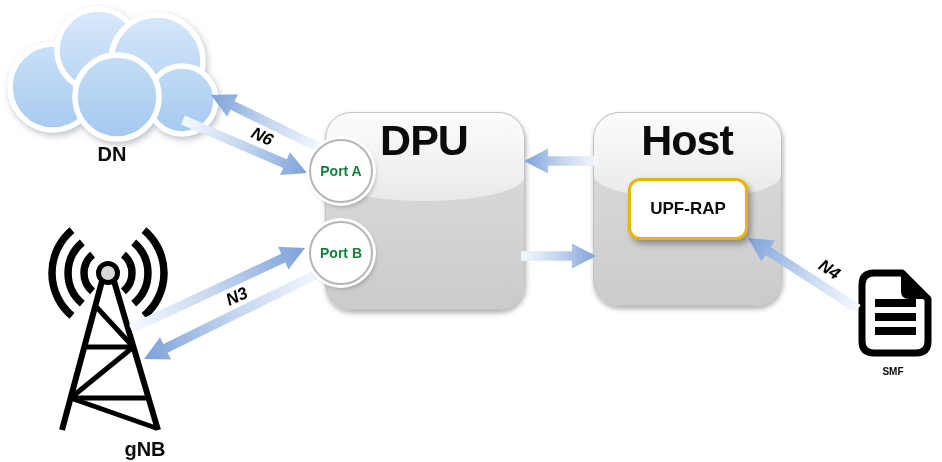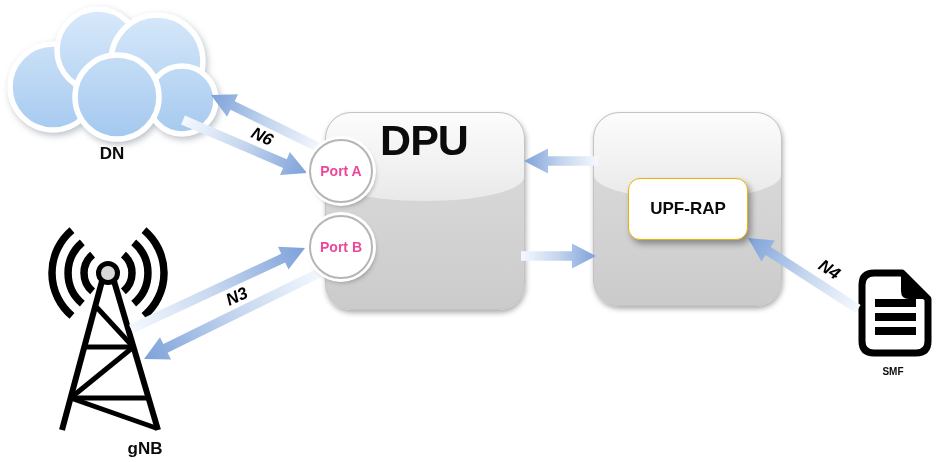--- a/index.html
+++ b/index.html
@@ -20,32 +20,32 @@
   .dpu-box{left:325px;top:112px;width:198px;height:196px;}
   .host-box{left:593px;top:112px;width:187px;height:192px;}
 
   .boxtitle{position:absolute;transform:translate(-50%,-50%);
     font-size:43px;font-weight:700;letter-spacing:-1px;color:#0b0b0b;white-space:nowrap;}
 
   .port{position:absolute;width:64px;height:64px;border-radius:50%;
     background:#fff;border:2.5px solid #b5b5b5;
     box-shadow:0 0 0 3px #fff,2px 3px 5px rgba(0,0,0,.35);
     display:flex;align-items:center;justify-content:center;
-    font-size:14px;font-weight:700;color:#ec4899;box-sizing:border-box;}
+    font-size:14px;font-weight:700;color:#15803d;box-sizing:border-box;}
   .port-a{left:309px;top:139px;}
-  .port-b{left:309px;top:215px;}
+  .port-b{left:309px;top:221px;}
 
   .module{position:absolute;left:628px;top:178px;width:120px;height:62px;
-    background:#fff;border:1px solid #eab308;border-radius:12px;
+    background:#fff;border:3px solid #eab308;border-radius:12px;
     box-shadow:3px 4px 6px rgba(0,0,0,.35);
     display:flex;align-items:center;justify-content:center;
     font-size:17px;font-weight:700;color:#0b0b0b;box-sizing:border-box;}
 
   .lbl{position:absolute;transform:translate(-50%,-50%);
-    font-size:17px;font-weight:700;color:#0b0b0b;white-space:nowrap;}
+    font-size:20px;font-weight:700;color:#0b0b0b;white-space:nowrap;}
   .linklbl{position:absolute;font-size:17px;font-style:italic;font-weight:600;
     color:#000;white-space:nowrap;}
   .lbl-n6{left:262px;top:137px;transform:translate(-50%,-50%) rotate(26deg);}
   .lbl-n3{left:237px;top:297px;transform:translate(-50%,-50%) rotate(-25deg);}
   .lbl-n4{left:829px;top:270px;transform:translate(-50%,-50%) rotate(33deg);}
 </style>
 </head>
 <body>
 
 <div class="stage">
@@ -142,20 +142,21 @@
       <polygon points="211.0,95.0 238.0,94.3 234.7,101.2 324.1,144.7 319.9,153.3 230.5,109.8 227.1,116.7" fill="url(#ag0)"></polygon>
       <polygon points="307.0,173.0 280.0,175.1 283.1,167.9 181.1,124.4 184.9,115.6 286.8,159.2 289.8,152.1" fill="url(#ag1)"></polygon>
       <polygon points="305.0,248.0 288.5,269.5 285.2,262.4 133.0,333.3 129.0,324.7 281.2,253.8 278.0,246.8" fill="url(#ag2)"></polygon>
       <polygon points="144.0,359.0 160.0,337.2 163.4,344.1 320.9,266.7 325.1,275.3 167.6,352.7 171.1,359.6" fill="url(#ag3)"></polygon>
       <polygon points="524.0,161.0 548.0,148.5 548.0,156.3 598.0,156.3 598.0,165.8 548.0,165.8 548.0,173.5" fill="url(#ag4)"></polygon>
       <polygon points="596.0,256.0 572.0,268.5 572.0,260.8 521.0,260.8 521.0,251.3 572.0,251.3 572.0,243.5" fill="url(#ag5)"></polygon>
       <polygon points="748.0,238.0 774.9,240.5 770.7,247.0 860.6,305.0 855.4,313.0 765.6,255.0 761.4,261.5" fill="url(#ag6)"></polygon>
     </svg>
 
   <div class="abs z4 boxtitle" style="left:424px;top:140px;">DPU</div>
+  <div class="abs z4 boxtitle" style="left:687px;top:140px;">Host</div>
 
   <div class="port port-a z4">Port A</div>
   <div class="port port-b z4">Port B</div>
 
   <div class="module z4">UPF-RAP</div>
 
   <div class="lbl z4" style="left:112px;top:154px;">DN</div>
   <div class="lbl z4" style="left:104px;top:449px;margin-left:41px;">gNB</div>
   <div class="lbl z4" style="left:893px;top:371px;font-size:10px;">SMF</div>
 

